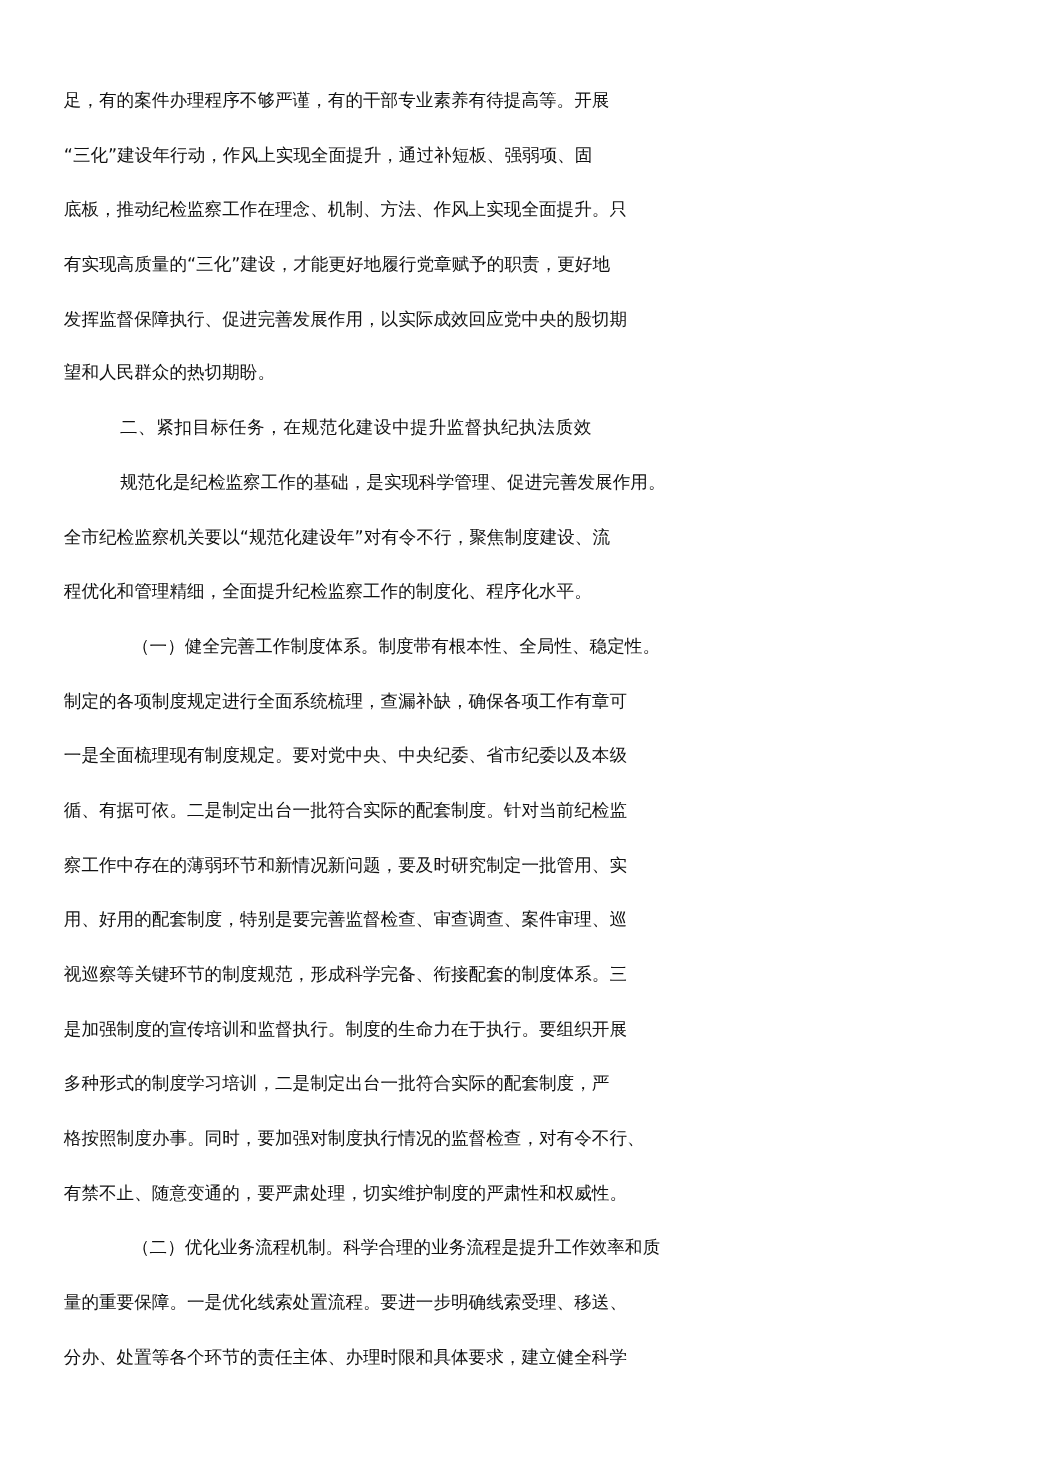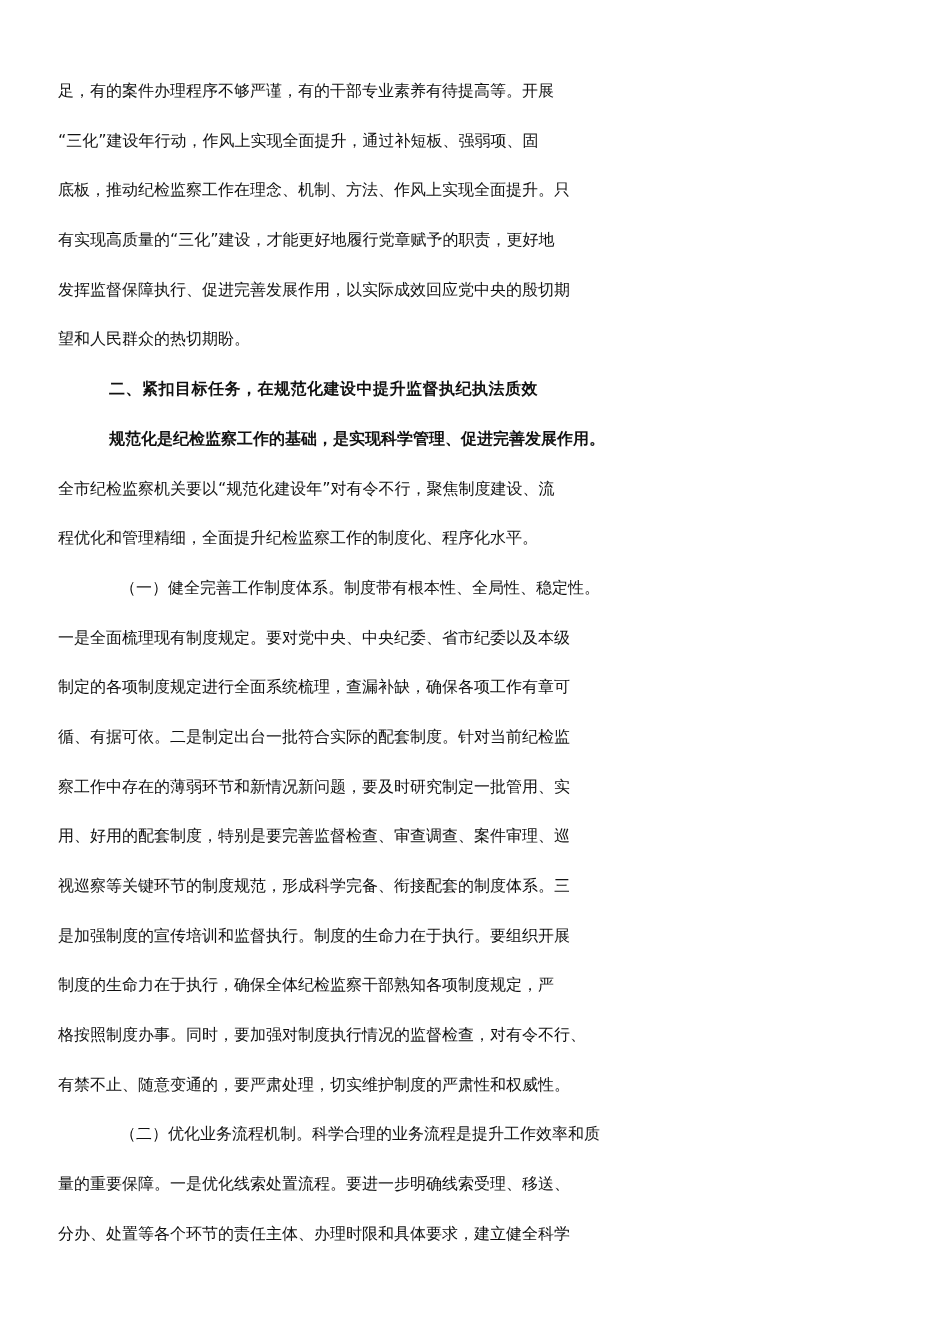--- a/index.html
+++ b/index.html
@@ -21,21 +21,21 @@
       top: 66px;
       width: 822px;
     }
     .line {
       height: 49.7px;
       line-height: 49.7px;
       font-size: 16px;
       white-space: nowrap;
       letter-spacing: 0px;
     }
-    .indent { padding-left: 51px; font-weight: bold; }
+    .indent { padding-left: 51px; }
     .indent-bold { padding-left: 62px; }
     .heading { letter-spacing: 0.5px; }
     .bold { font-weight: normal; }
   </style>
 </head>
 <body>
 
 <div class="page">
   <div class="line">足，有的案件办理程序不够严谨，有的干部专业素养有待提高等。开展</div>
   <div class="line">“三化”建设年行动，作风上实现全面提升，通过补短板、强弱项、固</div>
@@ -46,28 +46,28 @@
 
   <div class="line indent heading">二、紧扣目标任务，在规范化建设中提升监督执纪执法质效</div>
 
   <div class="line indent">规范化是纪检监察工作的基础，是实现科学管理、促进完善发展作用。</div>
   <div class="line">全市纪检监察机关要以“规范化建设年”对有令不行，聚焦制度建设、流</div>
   <div class="line">程优化和管理精细，全面提升纪检监察工作的制度化、程序化水平。</div>
 
   <div class="line indent-bold">
     <span class="bold">（一）健全完善工作制度体系。</span><span>制度带有根本性、全局性、稳定性。</span>
   </div>
+  <div class="line">制定的各项制度规定进行全面系统梳理，查漏补缺，确保各项工作有章可</div>
   <div class="line">一是全面梳理现有制度规定。要对党中央、中央纪委、省市纪委以及本级</div>
-  <div class="line">制定的各项制度规定进行全面系统梳理，查漏补缺，确保各项工作有章可</div>
   <div class="line">循、有据可依。二是制定出台一批符合实际的配套制度。针对当前纪检监</div>
   <div class="line">察工作中存在的薄弱环节和新情况新问题，要及时研究制定一批管用、实</div>
   <div class="line">用、好用的配套制度，特别是要完善监督检查、审查调查、案件审理、巡</div>
   <div class="line">视巡察等关键环节的制度规范，形成科学完备、衔接配套的制度体系。三</div>
   <div class="line">是加强制度的宣传培训和监督执行。制度的生命力在于执行。要组织开展</div>
-  <div class="line">制度的生命力在于执行，确保全体纪检监察干部熟知各项制度规定，严</div>
+  <div class="line">多种形式的制度学习培训，二是制定出台一批符合实际的配套制度，严</div>
   <div class="line">格按照制度办事。同时，要加强对制度执行情况的监督检查，对有令不行、</div>
   <div class="line">有禁不止、随意变通的，要严肃处理，切实维护制度的严肃性和权威性。</div>
 
   <div class="line indent-bold">
     <span class="bold">（二）优化业务流程机制。</span><span>科学合理的业务流程是提升工作效率和质</span>
   </div>
   <div class="line">量的重要保障。一是优化线索处置流程。要进一步明确线索受理、移送、</div>
   <div class="line">分办、处置等各个环节的责任主体、办理时限和具体要求，建立健全科学</div>
 </div>
 

